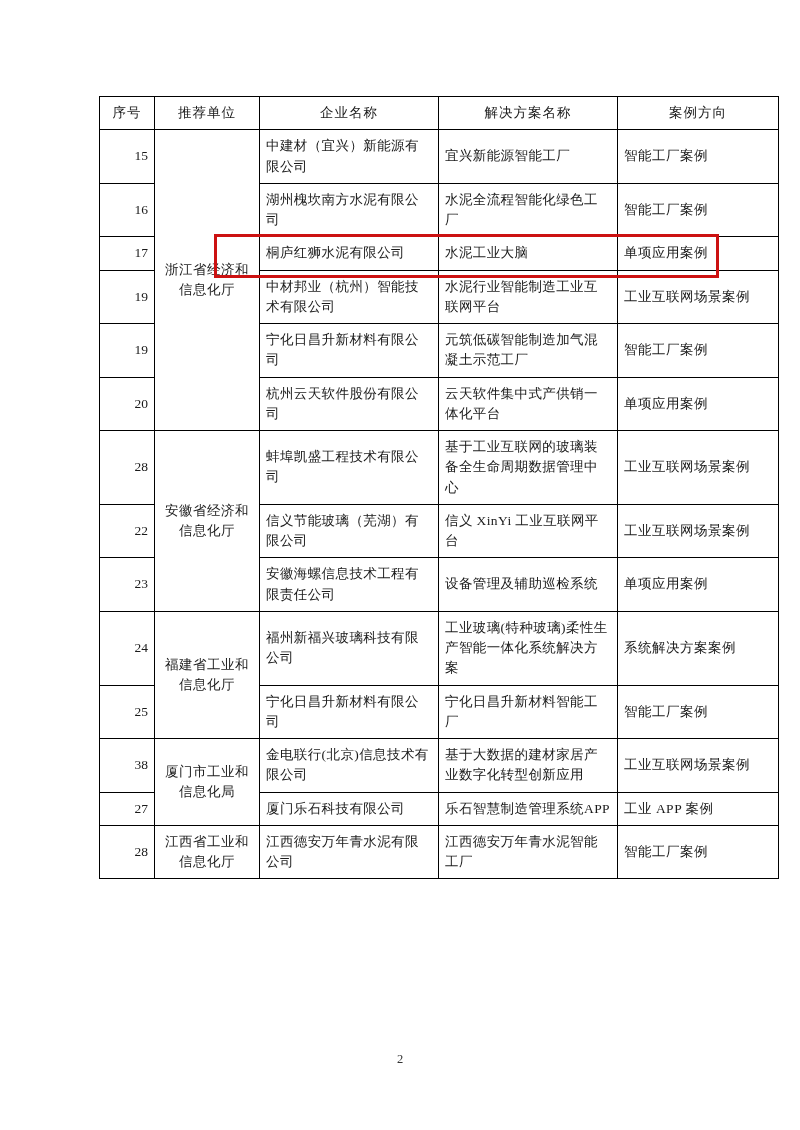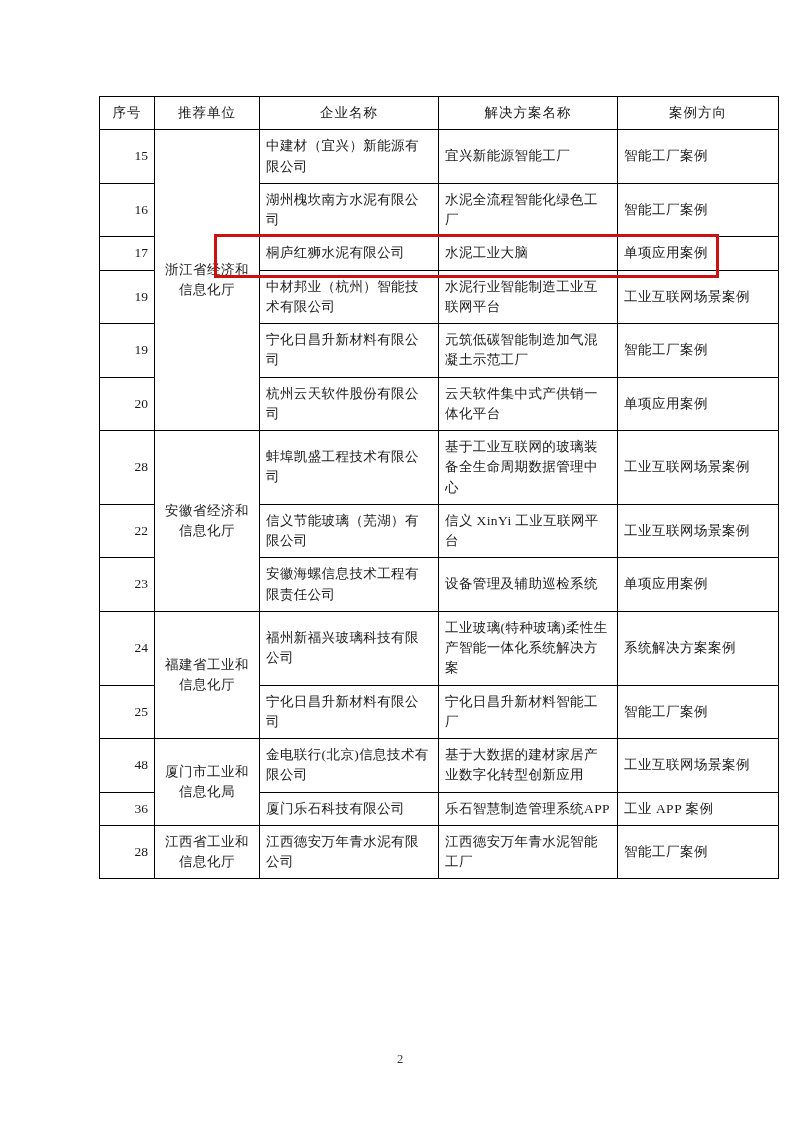--- a/index.html
+++ b/index.html
@@ -167,29 +167,29 @@
         </tr>
 
         <tr>
           <td class="seq">25</td>
           <td class="ent">宁化日昌升新材料有限公司</td>
           <td class="sol">宁化日昌升新材料智能工厂</td>
           <td class="dir">智能工厂案例</td>
         </tr>
 
         <tr>
-          <td class="seq">48</td>
+          <td class="seq">38</td>
           <td class="unit" rowspan="2">厦门市工业和信息化局</td>
           <td class="ent">金电联行(北京)信息技术有限公司</td>
           <td class="sol">基于大数据的建材家居产业数字化转型创新应用</td>
           <td class="dir">工业互联网场景案例</td>
         </tr>
 
         <tr>
-          <td class="seq">36</td>
+          <td class="seq">27</td>
           <td class="ent">厦门乐石科技有限公司</td>
           <td class="sol">乐石智慧制造管理系统APP</td>
           <td class="dir">工业 APP 案例</td>
         </tr>
 
         <tr>
           <td class="seq">28</td>
           <td class="unit">江西省工业和信息化厅</td>
           <td class="ent">江西德安万年青水泥有限公司</td>
           <td class="sol">江西德安万年青水泥智能工厂</td>

